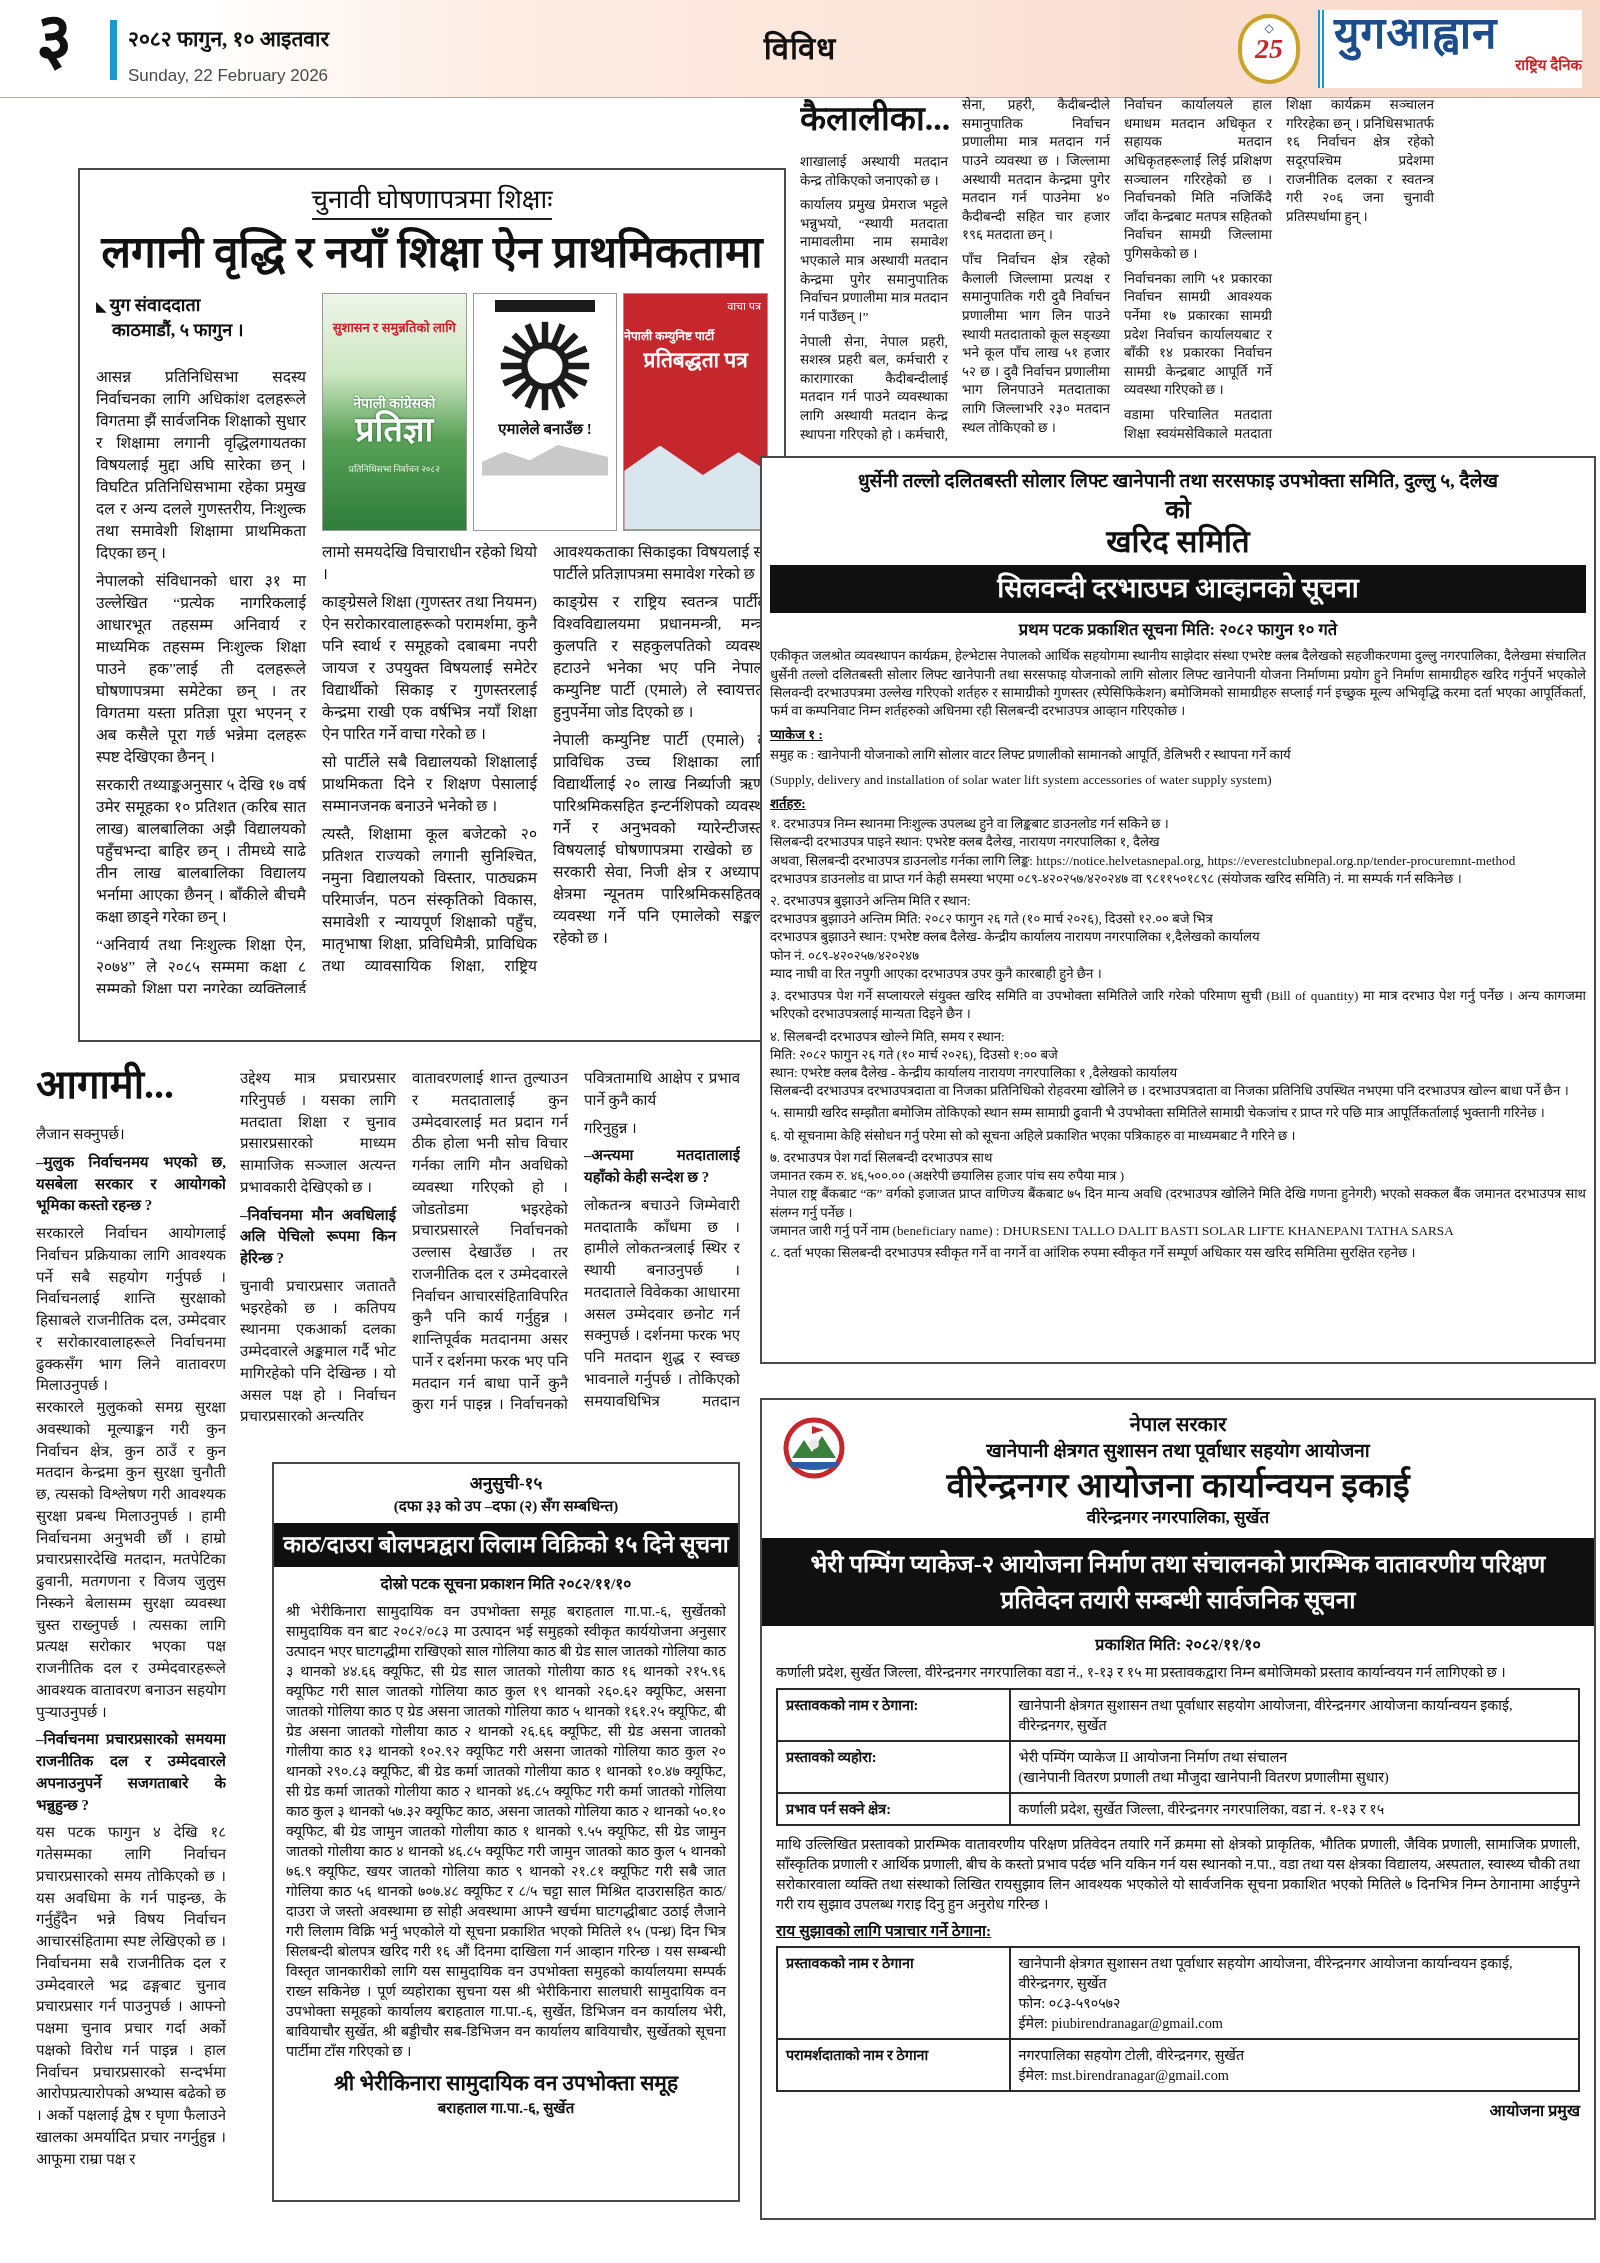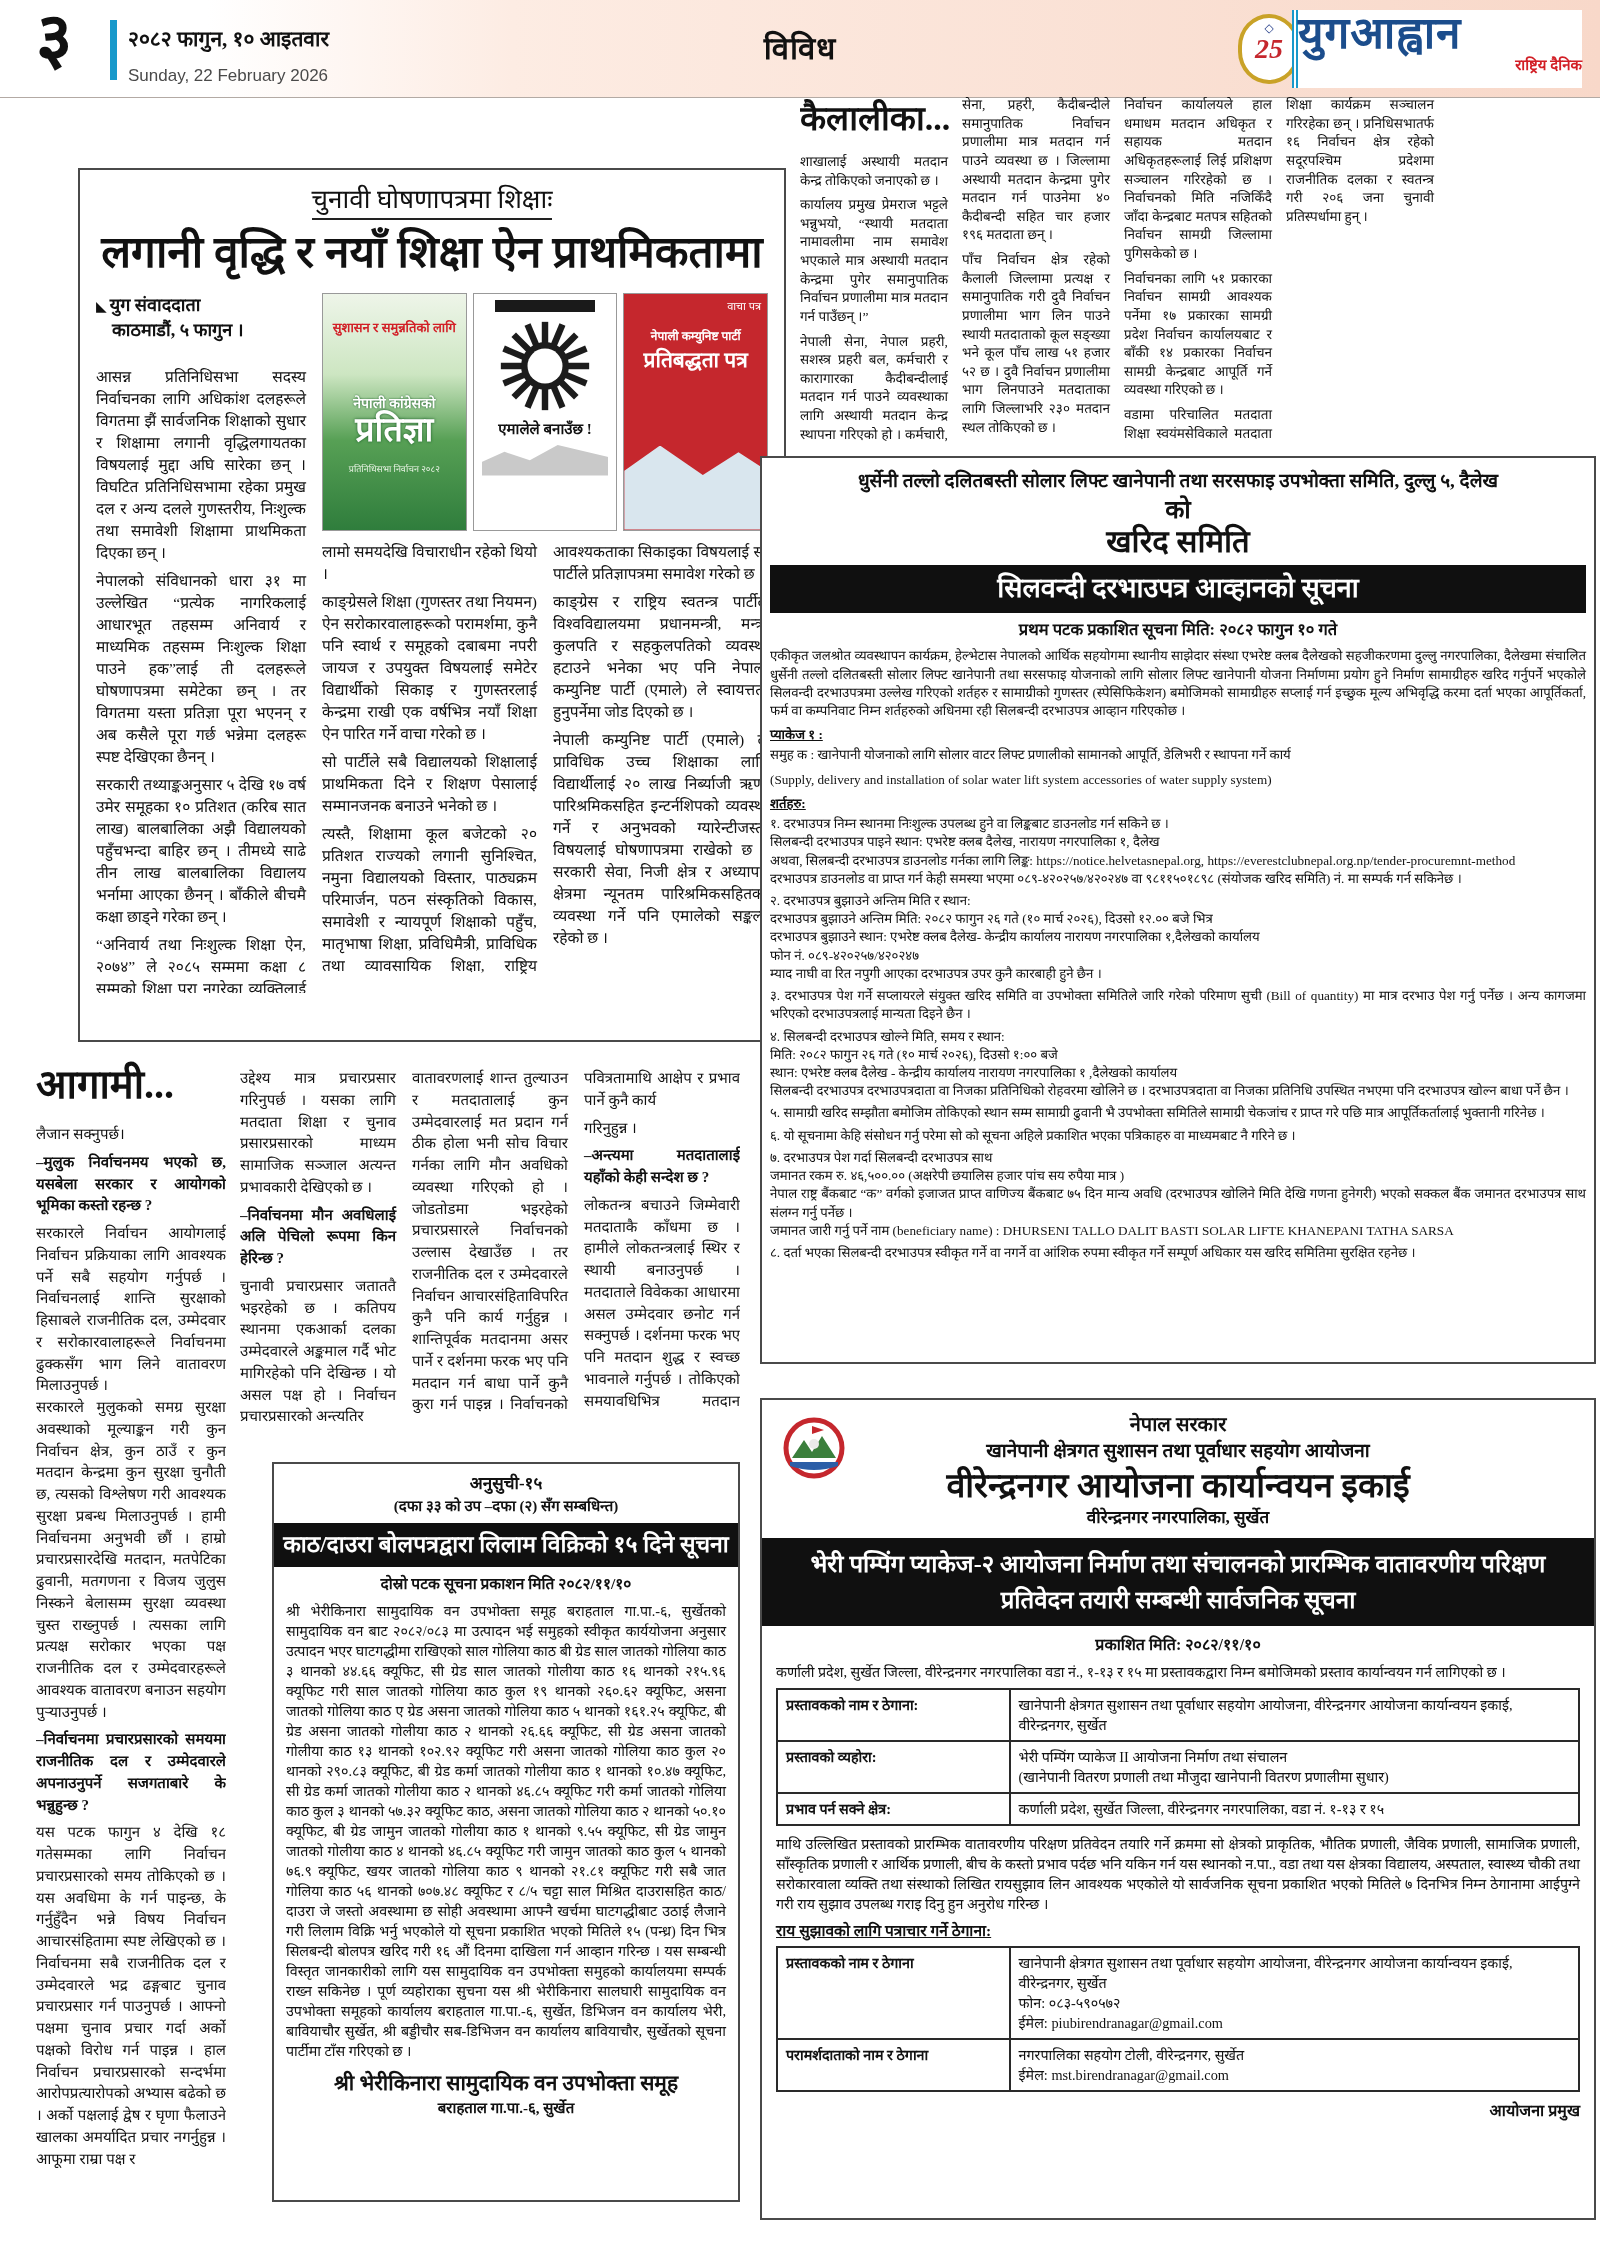--- a/index.html
+++ b/index.html
@@ -13,22 +13,22 @@
   .blue-bar{position:absolute;left:110px;top:20px;width:7px;height:60px;background:#1899cb;}
   .date-np{position:absolute;left:128px;top:24px;font-size:21px;font-weight:bold;}
   .date-en{position:absolute;left:128px;top:66px;font-size:17px;color:#4a4a4a;
     font-family:"Liberation Sans","DejaVu Sans",sans-serif;}
   .section-name{position:absolute;left:0;right:0;top:26px;text-align:center;
     font-size:31px;font-weight:bold;letter-spacing:1px;}
   .anniv{position:absolute;right:300px;top:14px;width:62px;height:70px;border-radius:50%/46%;
     border:4px solid #c9a227;background:#fff;text-align:center;box-sizing:border-box;}
   .anniv .flame{font-size:12px;color:#27408b;line-height:1;margin-top:4px;}
   .anniv .n25{font-size:28px;font-weight:bold;color:#c5272d;font-style:italic;line-height:1.1;}
-  .logo-box{position:absolute;right:18px;top:10px;width:290px;height:78px;background:#fff;
-    border-left:6px double #1899cb;box-sizing:border-box;}
+  .logo-box{position:absolute;right:18px;top:10px;width:264px;height:78px;background:#fff;
+    border-left:6px double #1899cb;padding-left:10px;box-sizing:border-box;}
   .logo-title{font-size:44px;font-weight:bold;color:#1b4d8c;line-height:1.1;letter-spacing:1px;}
   .logo-tag{font-size:15px;font-weight:bold;color:#d21f26;text-align:right;margin-top:-4px;}
   
   .np-box{position:absolute;border:2px solid #4a4a4a;box-sizing:border-box;background:#fff;overflow:hidden;}
   .blackbar{background:#101010;color:#fff;text-align:center;font-weight:bold;}
   p{margin:0 0 6px 0;text-align:justify;}
   .pre{white-space:pre-line;}
   .q{font-weight:bold;}
   
   .lead{left:78px;top:168px;width:708px;height:874px;padding:10px 16px;}
@@ -49,21 +49,21 @@
   .cover1 .c-title{color:#ffffff;font-weight:bold;font-size:34px;text-align:center;line-height:1.05;text-shadow:0 0 3px #155724;}
   .cover1 .c-foot{color:#eaf4e6;font-size:9px;text-align:center;margin-top:14px;}
   .cover2{background:#ffffff;}
   .cover2 .c-head{height:12px;background:#1a1a1a;width:70%;margin:6px auto 0 auto;}
   .cover2 .sun{display:block;margin:8px auto 0 auto;}
   .cover2 .c-map{height:34px;background:#c9c9c9;margin:4px 8px 0 8px;
     clip-path:polygon(0 60%,18% 30%,38% 55%,60% 10%,100% 45%,100% 100%,0 100%);}
   .cover2 .c-title{font-weight:bold;font-size:15px;text-align:center;margin-top:6px;}
   .cover3{background:#c5272d;}
   .cover3 .c-top{color:#fff;font-size:11px;text-align:right;padding:4px 6px 0 0;}
-  .cover3 .c-org{color:#fff;font-weight:bold;font-size:12px;text-align:center;margin-top:14px;}
+  .cover3 .c-org{color:#fff;font-weight:bold;font-size:12px;text-align:left;margin-top:14px;}
   .cover3 .c-title{color:#fff;font-weight:bold;font-size:21px;text-align:center;line-height:1.15;margin-top:4px;}
   .cover3 .c-ill{position:absolute;left:0;right:0;bottom:0;height:84px;background:#d9e6ee;
     clip-path:polygon(0 30%,25% 0,55% 35%,80% 8%,100% 30%,100% 100%,0 100%);}
   .lead-c23{columns:2;column-gap:16px;column-fill:auto;height:452px;font-size:15.5px;line-height:1.42;overflow:hidden;}
   
   .kailali{position:absolute;left:800px;top:96px;width:796px;height:352px;overflow:hidden;
     columns:5;column-gap:14px;column-fill:auto;font-size:13.5px;line-height:1.38;}
   .kailali h2{font-size:34px;margin:0 0 10px 0;font-weight:bold;}
   
   .kharid{left:760px;top:456px;width:836px;height:908px;padding:8px 8px;font-size:13.2px;line-height:1.38;}

